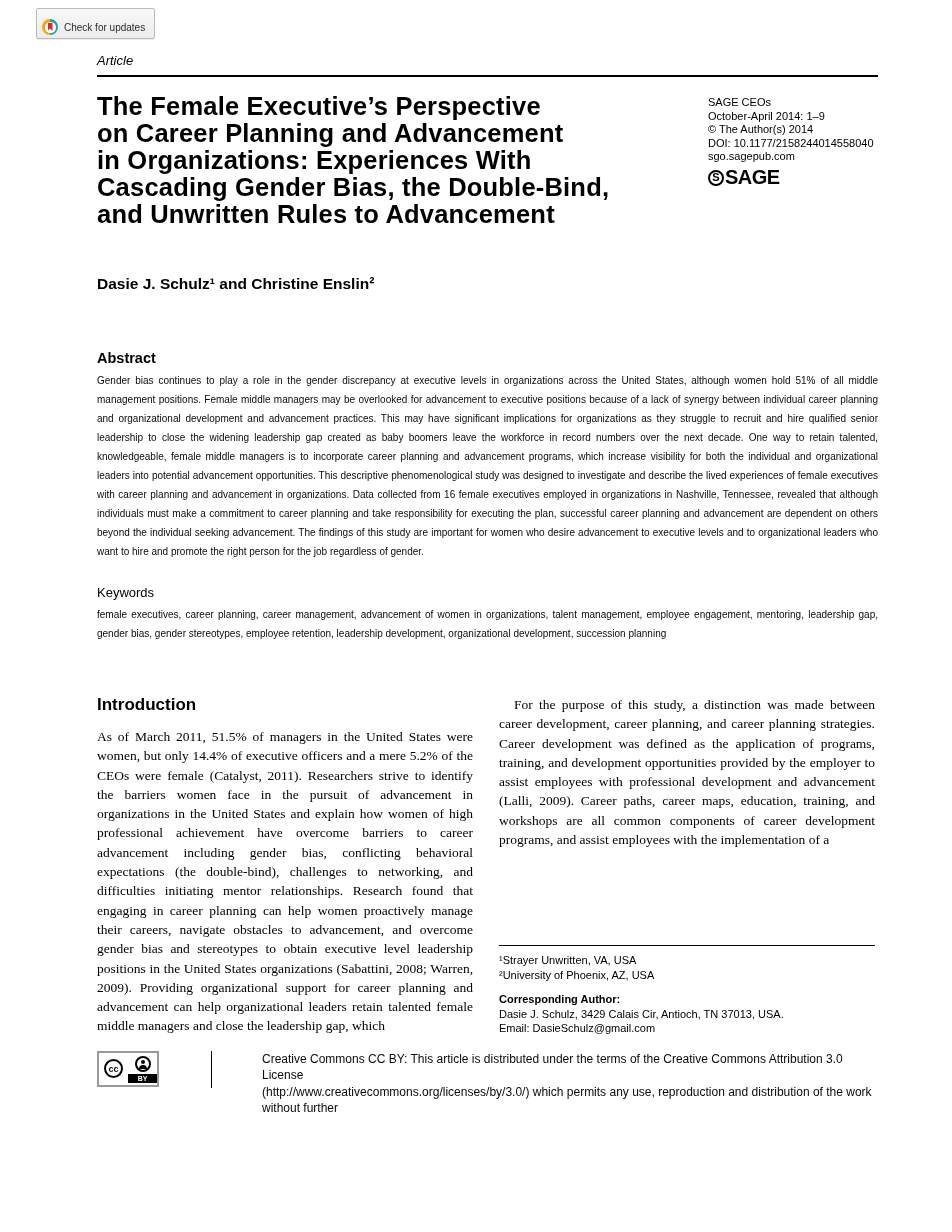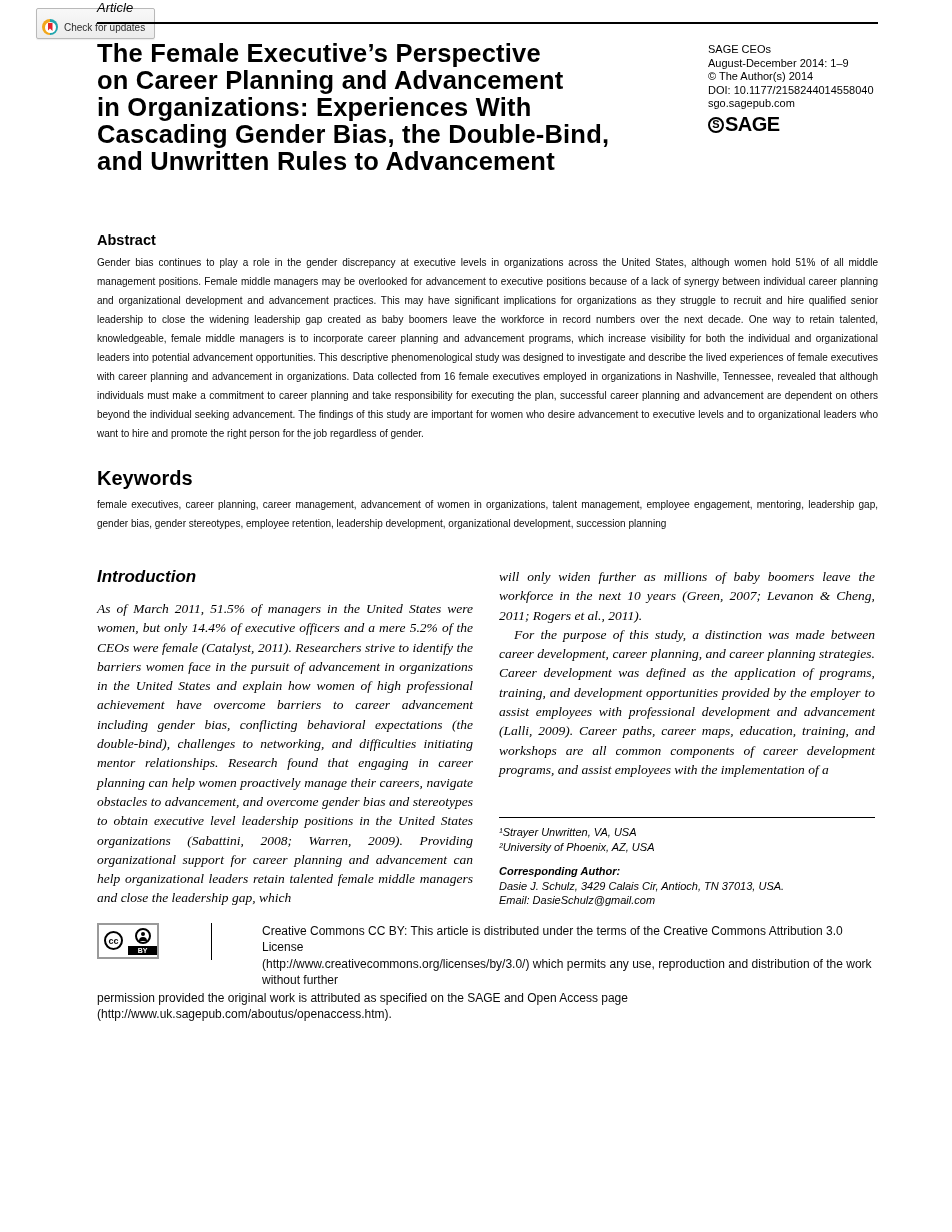--- a/index.html
+++ b/index.html
@@ -23,21 +23,21 @@
     background:conic-gradient(#20a5ad 0 50%, #f2a71b 50% 100%);
     display:flex; align-items:center; justify-content:center; }
   .cm-inner { width:11px; height:11px; border-radius:50%; background:#fff;
     display:flex; align-items:center; justify-content:center; }
   .cm-bookmark { width:5px; height:8px; background:#e1262d;
     clip-path:polygon(0 0,100% 0,100% 100%,50% 70%,0 100%); }
 
   
   .content { position:absolute; left:97px; top:0; width:781px; }
 
-  .article-label { font-style:italic; font-size:13px; }
+  .article-label { margin-top:53px; font-style:italic; font-size:13px; }
   .header-rule { border:none; border-top:2px solid #000; margin-top:7px; }
 
   .title-row { display:flex; justify-content:space-between; margin-top:16px; }
   .paper-title {
     width:600px; font-size:25.5px; line-height:27px; font-weight:bold;
     white-space:pre-line; letter-spacing:.2px;
   }
   .journal-info { width:170px; font-size:11px; line-height:13.5px; padding-top:3px; }
   .journal-info .jline { display:block; }
   .sage-logo { margin-top:6px; display:flex; align-items:center; gap:1px; }
@@ -46,25 +46,25 @@
     font-weight:bold; font-size:11px; }
   .sage-text { font-weight:bold; font-size:20px; letter-spacing:-.5px; }
 
   .authors { margin-top:47px; font-weight:bold; font-size:15.5px; }
 
   .abstract-heading { margin-top:57px; font-weight:bold; font-size:14.5px; }
   .abstract-text, .keywords-text {
     margin-top:5px; font-size:10px; line-height:19px;
     text-align:justify; color:#0a0a0a;
   }
-  .keywords-heading { margin-top:24px; font-weight:bold; font-size:20px; }
+  .keywords-heading { margin-top:24px; font-weight:normal; font-size:13px; }
 
   
-  .columns { display:flex; gap:26px; margin-top:34px;
-    font-family:"Liberation Serif", serif;font-style:italic; }
+  .columns { display:flex; gap:26px; margin-top:52px;
+    font-family:"Liberation Serif", serif; }
   .col { width:376px; display:flex; flex-direction:column; }
   .intro-heading { font-family:"Liberation Sans", sans-serif;
     font-weight:bold; font-size:17px; margin-bottom:12px; }
   .body-para { font-size:13.5px; line-height:19.3px; text-align:justify; }
   .body-para.indent { text-indent:15px; }
 
   .fn-block { margin-top:auto; border-top:1px solid #000; padding-top:7px;
     font-family:"Liberation Sans", sans-serif; font-size:11px; line-height:14.5px; }
   .fn-corr-heading { font-weight:bold; margin-top:10px; }
 
@@ -111,45 +111,45 @@
     <hr class="header-rule">
 
     <div class="title-row">
       <h1 class="paper-title">The Female Executive’s Perspective
 on Career Planning and Advancement
 in Organizations: Experiences With
 Cascading Gender Bias, the Double-Bind,
 and Unwritten Rules to Advancement</h1>
       <div class="journal-info">
         <span class="jline">SAGE CEOs</span>
-        <span class="jline">August-December 2014: 1–9</span>
+        <span class="jline">October-April 2014: 1–9</span>
         <span class="jline">© The Author(s) 2014</span>
         <span class="jline">DOI: 10.1177/2158244014558040</span>
         <span class="jline">sgo.sagepub.com</span>
         <div class="sage-logo">
           <span class="sage-s">S</span>
           <span class="sage-text">SAGE</span>
         </div>
       </div>
     </div>
 
+    <div class="authors">Dasie J. Schulz¹ and Christine Enslin²</div>
 
     <div class="abstract-heading">Abstract</div>
     <p class="abstract-text">Gender bias continues to play a role in the gender discrepancy at executive levels in organizations across the United States, although women hold 51% of all middle management positions. Female middle managers may be overlooked for advancement to executive positions because of a lack of synergy between individual career planning and organizational development and advancement practices. This may have significant implications for organizations as they struggle to recruit and hire qualified senior leadership to close the widening leadership gap created as baby boomers leave the workforce in record numbers over the next decade. One way to retain talented, knowledgeable, female middle managers is to incorporate career planning and advancement programs, which increase visibility for both the individual and organizational leaders into potential advancement opportunities. This descriptive phenomenological study was designed to investigate and describe the lived experiences of female executives with career planning and advancement in organizations. Data collected from 16 female executives employed in organizations in Nashville, Tennessee, revealed that although individuals must make a commitment to career planning and take responsibility for executing the plan, successful career planning and advancement are dependent on others beyond the individual seeking advancement. The findings of this study are important for women who desire advancement to executive levels and to organizational leaders who want to hire and promote the right person for the job regardless of gender.</p>
 
     <div class="keywords-heading">Keywords</div>
     <p class="keywords-text">female executives, career planning, career management, advancement of women in organizations, talent management, employee engagement, mentoring, leadership gap, gender bias, gender stereotypes, employee retention, leadership development, organizational development, succession planning</p>
 
     <div class="columns">
       <div class="col">
         <h2 class="intro-heading">Introduction</h2>
         <p class="body-para">As of March 2011, 51.5% of managers in the United States were women, but only 14.4% of executive officers and a mere 5.2% of the CEOs were female (Catalyst, 2011). Researchers strive to identify the barriers women face in the pursuit of advancement in organizations in the United States and explain how women of high professional achievement have overcome barriers to career advancement including gender bias, conflicting behavioral expectations (the double-bind), challenges to networking, and difficulties initiating mentor relationships. Research found that engaging in career planning can help women proactively manage their careers, navigate obstacles to advancement, and overcome gender bias and stereotypes to obtain executive level leadership positions in the United States organizations (Sabattini, 2008; Warren, 2009). Providing organizational support for career planning and advancement can help organizational leaders retain talented female middle managers and close the leadership gap, which</p>
       </div>
       <div class="col">
-        <p class="body-para">will only widen further as millions of baby boomers leave the workforce in the next 10 years (Green, 2007; Levanon &amp; Cheng, 2011; Rogers et al., 2011).</p>
         <p class="body-para indent">For the purpose of this study, a distinction was made between career development, career planning, and career planning strategies. Career development was defined as the application of programs, training, and development opportunities provided by the employer to assist employees with professional development and advancement (Lalli, 2009). Career paths, career maps, education, training, and workshops are all common components of career development programs, and assist employees with the implementation of a</p>
         <div class="fn-block">
           <span style="display:block">¹Strayer Unwritten, VA, USA</span>
           <span style="display:block">²University of Phoenix, AZ, USA</span>
           <div class="fn-corr-heading">Corresponding Author:</div>
           <span style="display:block">Dasie J. Schulz, 3429 Calais Cir, Antioch, TN 37013, USA.</span>
           <span style="display:block">Email: DasieSchulz@gmail.com</span>
         </div>
       </div>
     </div>
@@ -165,17 +165,16 @@
               <span class="head"></span>
                 <span class="torso"></span>
             </span>
             <span class="by-bar">BY</span>
           </div>
         </div>
         <div class="v-rule"></div>
         <p class="license-beside">Creative Commons CC BY: This article is distributed under the terms of the Creative Commons Attribution 3.0 License
 (http://www.creativecommons.org/licenses/by/3.0/) which permits any use, reproduction and distribution of the work without further</p>
       </div>
-      <p class="license-below">permission provided the original work is attributed as specified on the SAGE and Open Access page (http://www.uk.sagepub.com/aboutus/openaccess.htm).</p>
     </div>
 
   </div>
 </div>
 
 </body></html>

